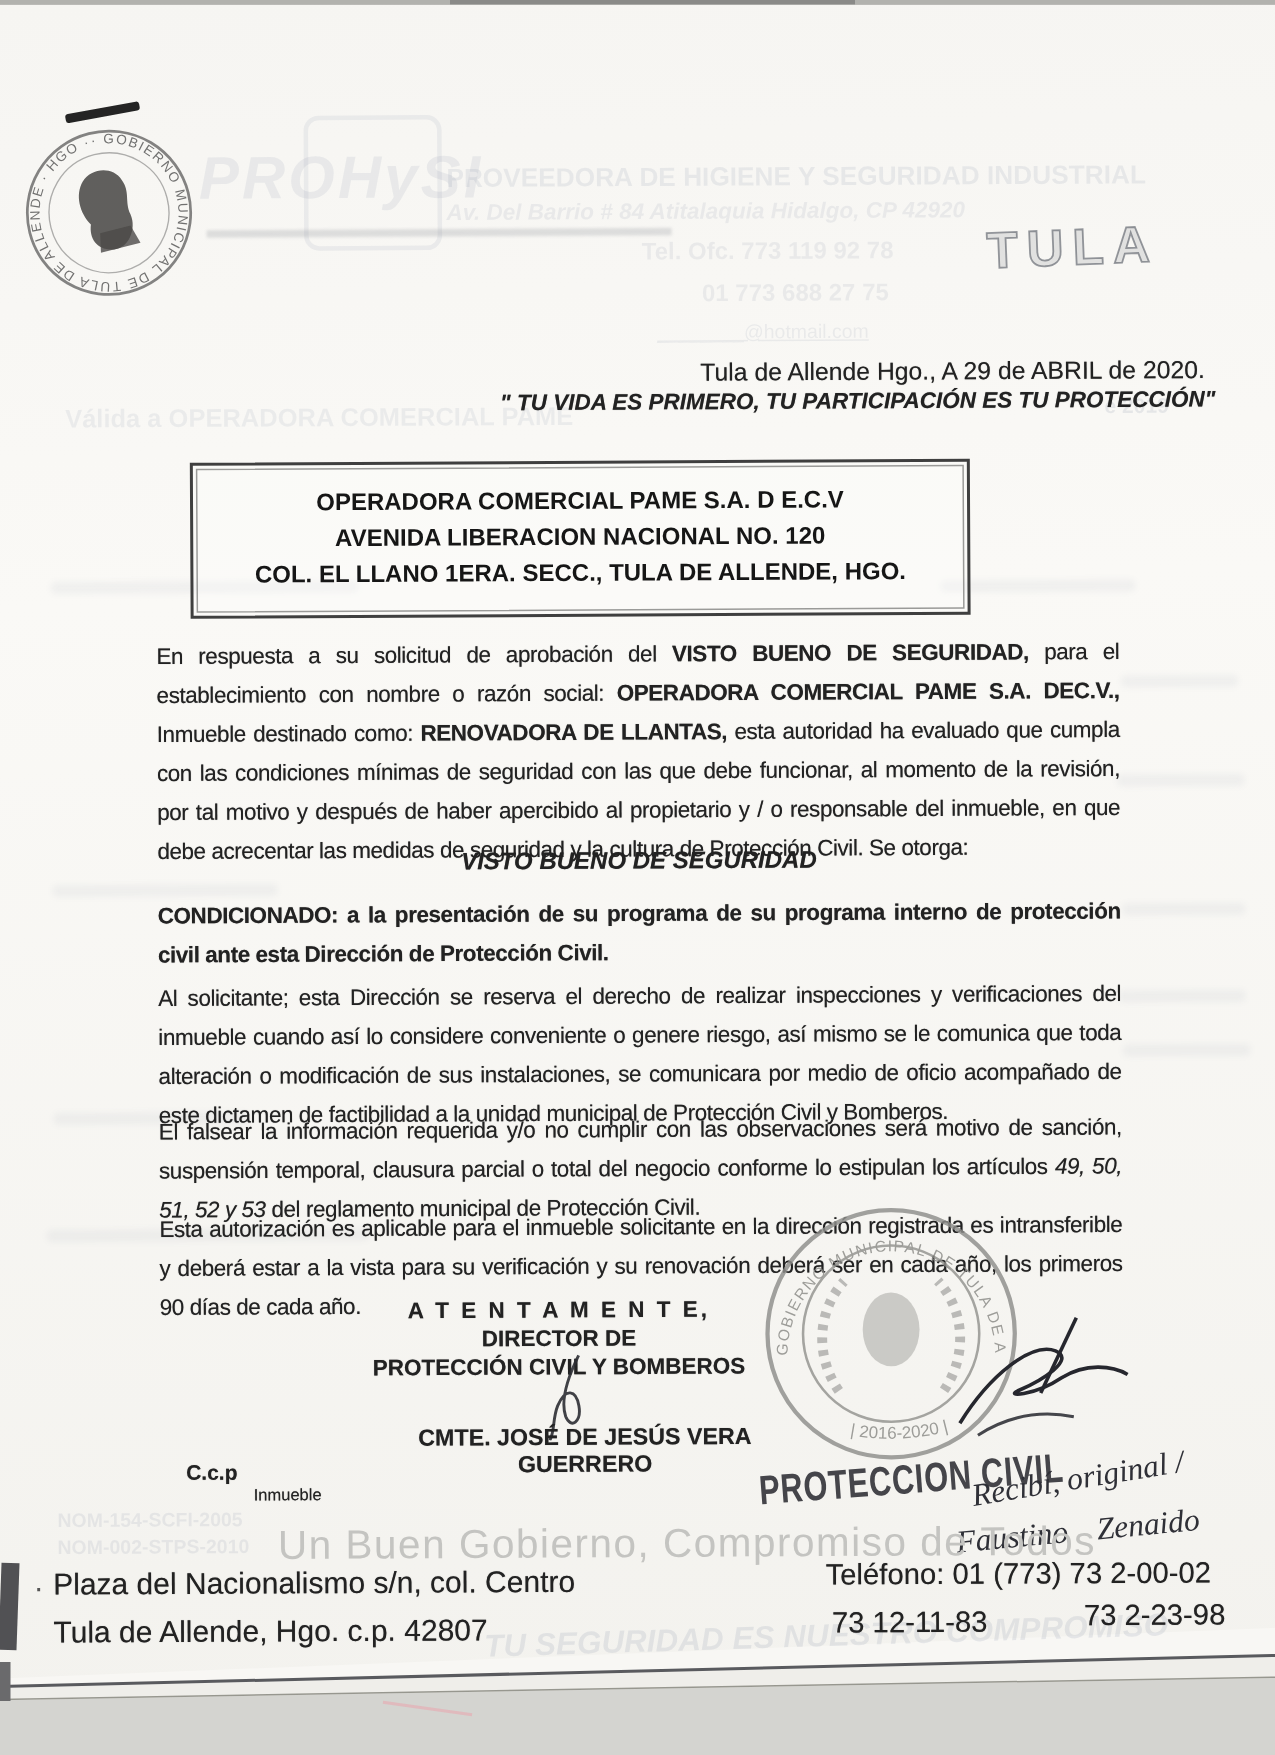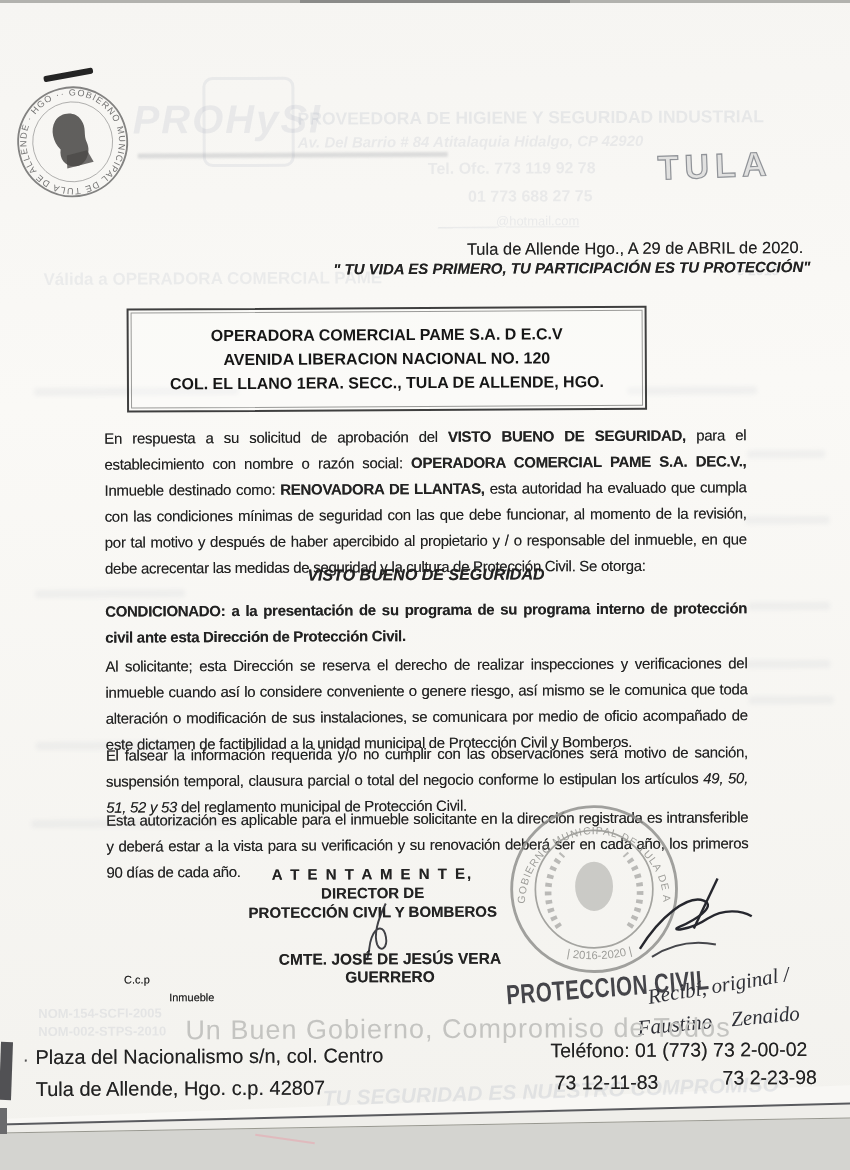--- a/index.html
+++ b/index.html
@@ -73,21 +73,21 @@
   .sig-big{position:absolute;left:628px;top:878px;width:140px;height:100px;}
 
   .stamp2{position:absolute;left:500px;top:800px;width:185px;height:180px;opacity:.82;}
   .pc-stamp{position:absolute;left:503px;top:980px;font-size:21px;font-weight:bold;letter-spacing:.5px;color:#45454a;
             transform:rotate(-4deg) scale(.98,1.3);transform-origin:left top;white-space:nowrap;}
 
   .hw{position:absolute;font-family:"Liberation Serif",serif;font-style:italic;color:#2f3037;white-space:nowrap;}
   .hw1{left:645px;top:975px;font-size:21px;transform:rotate(-9deg);}
   .hw2{left:635px;top:1010px;font-size:21px;transform:rotate(-5deg);word-spacing:14px;}
 
-  .ccp{position:absolute;left:122px;top:972px;font-size:11px;font-weight:normal;}
+  .ccp{position:absolute;left:122px;top:972px;font-size:14px;font-weight:bold;}
   .archivo{position:absolute;left:167px;top:990px;font-size:11px;}
 
   .wm-gob{position:absolute;left:183px;top:1014px;font-size:27px;letter-spacing:1px;color:#c4c4c1;white-space:nowrap;}
 
   .addr1{position:absolute;left:33px;top:1044px;font-size:20px;}
   .addr2{position:absolute;left:33px;top:1076px;font-size:20px;}
   .addr-dot{position:absolute;left:20px;top:1046px;font-size:20px;color:#555;}
   .phone1{position:absolute;left:548px;top:1040px;font-size:19.5px;}
   .phone2a{position:absolute;left:552px;top:1072px;font-size:19.5px;}
   .phone2b{position:absolute;left:720px;top:1068px;font-size:19.5px;}

